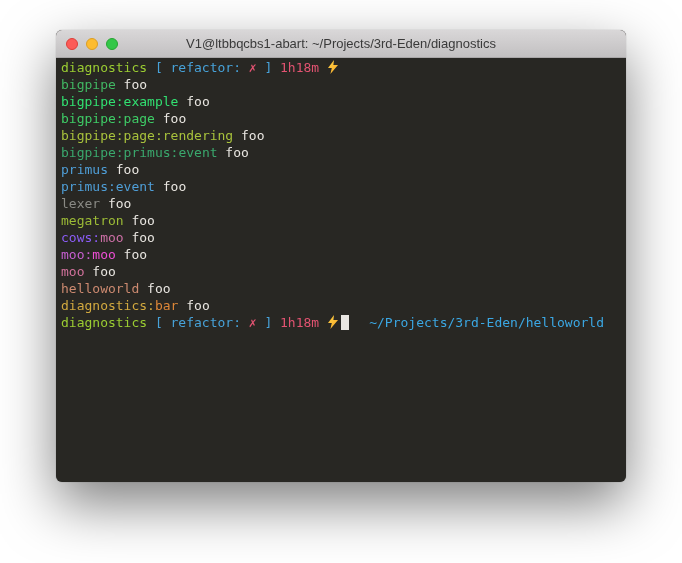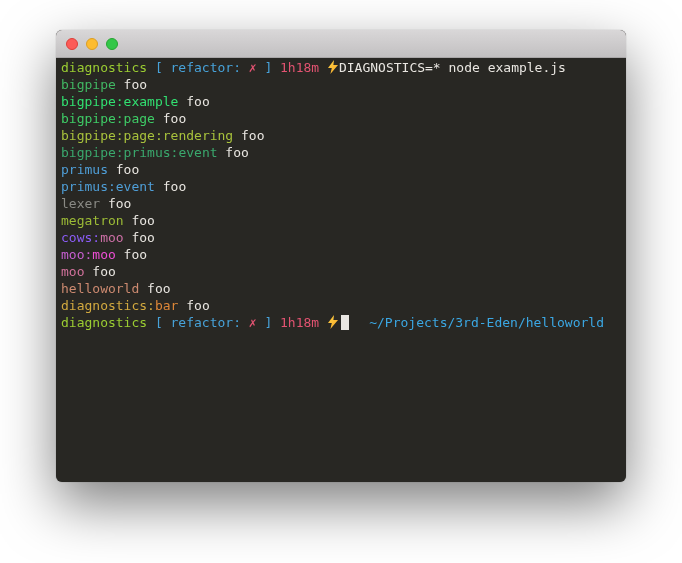--- a/index.html
+++ b/index.html
@@ -51,41 +51,41 @@
 </head>
 <body>
 
 <div class="window">
   <div class="titlebar">
     <div class="lights">
       <div class="light red"></div>
       <div class="light yellow"></div>
       <div class="light green"></div>
     </div>
+    <div class="title">V1@ltbbqcbs1-abart: ~/Projects/3rd-Eden/diagnostics</div>
   </div>
 
   <div class="screen" style="color: rgb(233, 230, 225);">
 
     <div class="line">
       <span class="pseg" style="color: rgb(155, 205, 50);">diagnostics</span>
       <span class="pseg" style="color: rgb(71, 162, 217);">[</span>
       <span class="pseg" style="color: rgb(71, 162, 217);">refactor:</span>
       <span class="pseg" style="color: rgb(226, 83, 113);">✗</span>
       <span class="pseg" style="color: rgb(71, 162, 217);">]</span>
       <span class="pseg" style="color: rgb(226, 83, 113);">1h18m</span>
       <svg class="bolt" viewBox="0 0 12 14">
         <defs>
             <linearGradient id="bg1" x1="0" y1="0" x2="1" y2="1">
           <stop offset="0" stop-color="#ffd348"></stop>
               <stop offset="1" stop-color="#f9a825"></stop>
         </linearGradient>
           </defs>
         <polygon points="7,0 1,8 4.8,8 3.4,14 11,5 6.4,5" fill="url(#bg1)"></polygon>
       </svg>
-      <span>DIAGNOSTICS=* node example.js</span>
     </div>
 
     <div id="log-lines">
         <div class="line"><span style="color: rgb(65, 183, 99);">bigpipe</span><span style="color: rgb(233, 230, 225);"> foo</span></div>
         <div class="line"><span style="color: rgb(49, 224, 113);">bigpipe:example</span><span style="color: rgb(233, 230, 225);"> foo</span></div>
         <div class="line"><span style="color: rgb(62, 204, 102);">bigpipe:page</span><span style="color: rgb(233, 230, 225);"> foo</span></div>
         <div class="line"><span style="color: rgb(168, 194, 60);">bigpipe:page:rendering</span><span style="color: rgb(233, 230, 225);"> foo</span></div>
         <div class="line"><span style="color: rgb(58, 168, 109);">bigpipe:primus:event</span><span style="color: rgb(233, 230, 225);"> foo</span></div>
         <div class="line"><span style="color: rgb(79, 159, 216);">primus</span><span style="color: rgb(233, 230, 225);"> foo</span></div>
         <div class="line"><span style="color: rgb(79, 159, 216);">primus:event</span><span style="color: rgb(233, 230, 225);"> foo</span></div>

